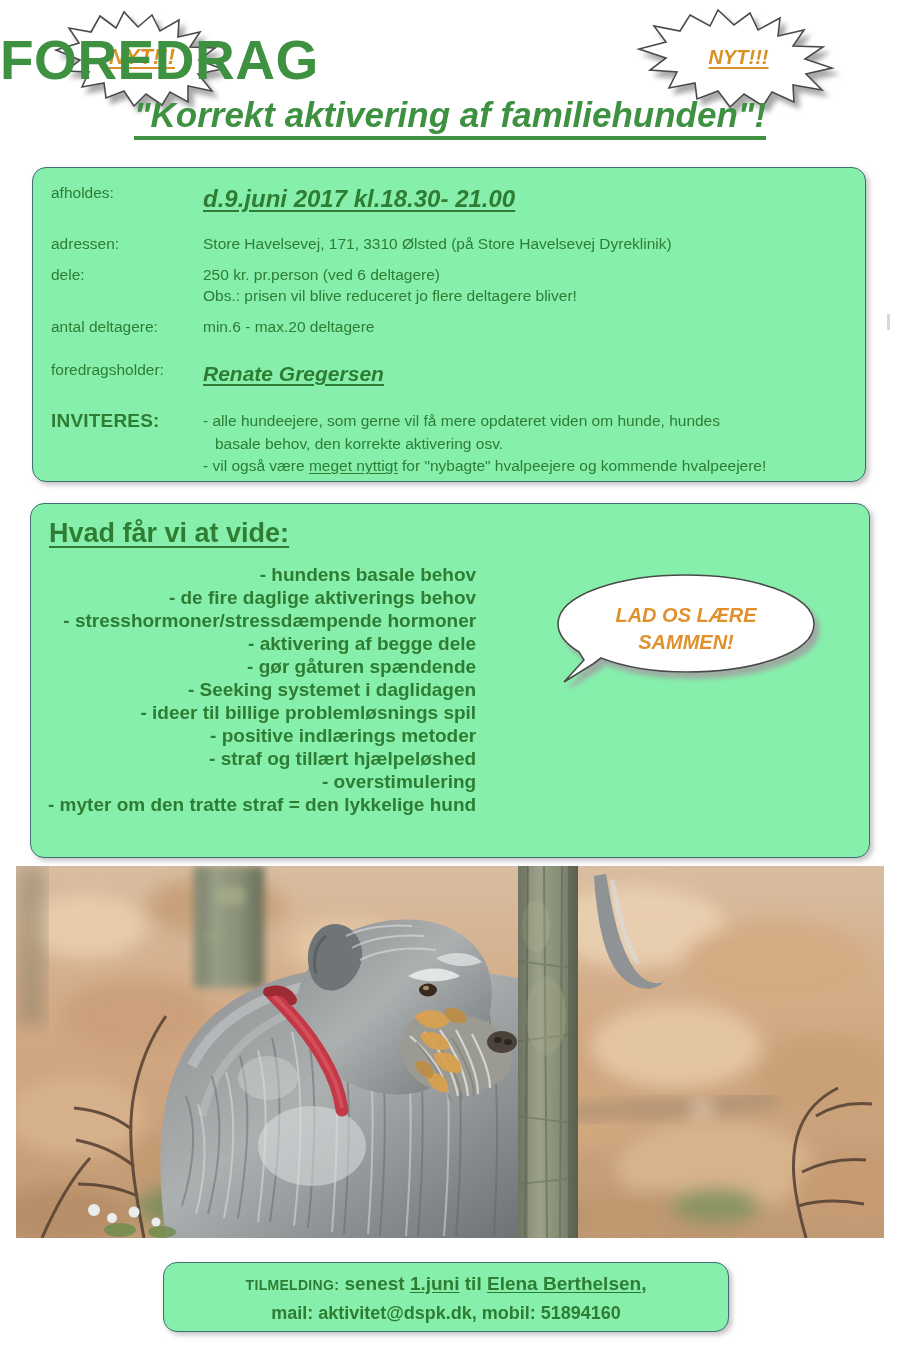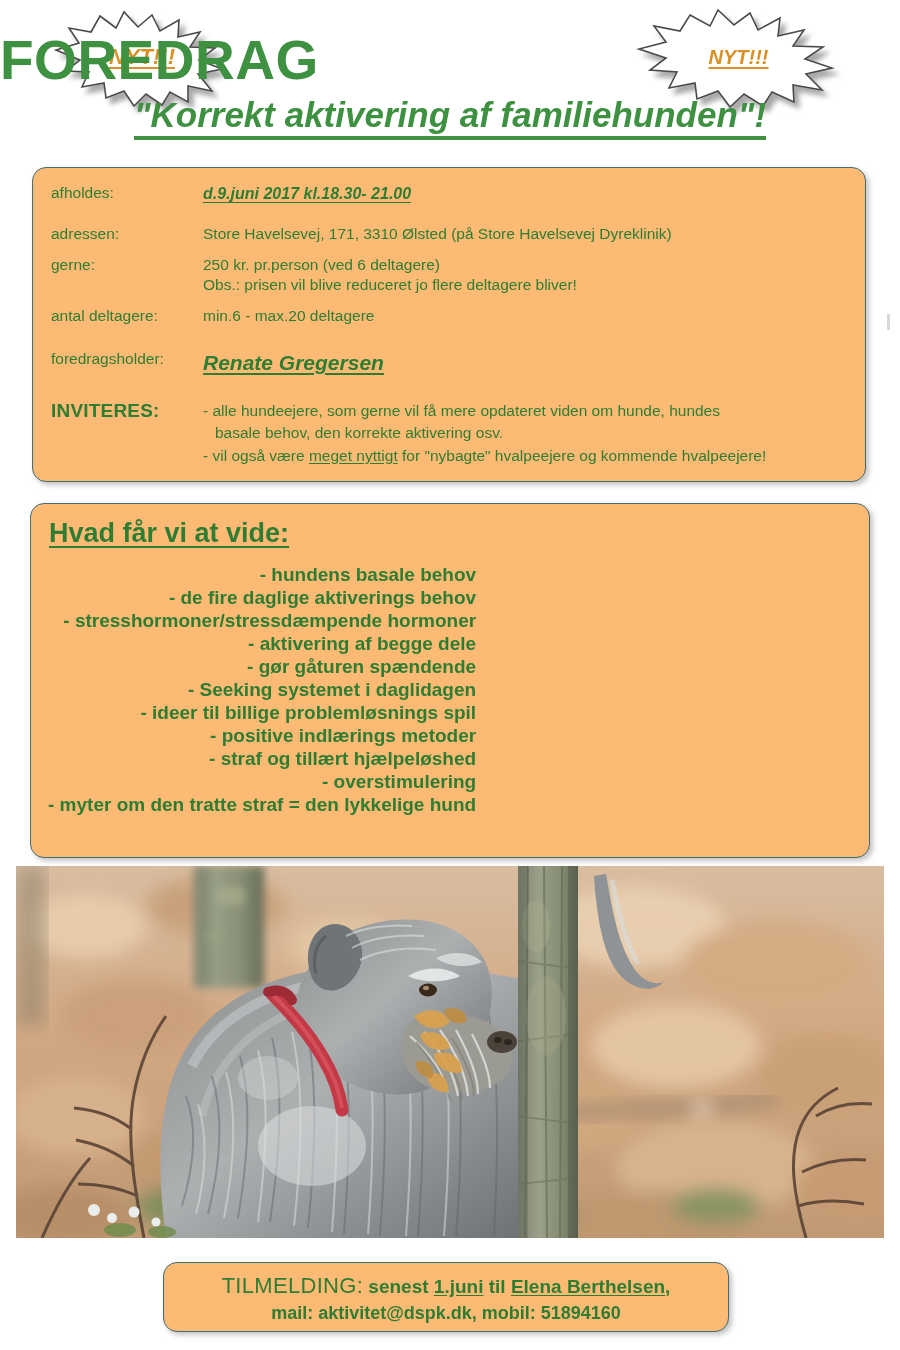--- a/index.html
+++ b/index.html
@@ -71,21 +71,21 @@
     white-space: nowrap;
   }
   .subtitle .uline {
     border-bottom: 4px solid #3d9140;
     padding-bottom: 2px;
   }
 
   
   .rbox {
     position: absolute;
-    background: #fdba74;
+    background: #86efac;
     border: 1.6px solid #3f6e74;
     border-radius: 14px;
     box-shadow: 3px 3px 5px rgba(150,150,150,0.55);
     box-sizing: border-box;
   }
 
   
   #details-box { left: 32px; top: 167px; width: 834px; height: 315px; }
   .detail-rows {
     position: absolute;
@@ -104,21 +104,21 @@
     font-size: 15.5px;
     color: #2e7d32;
     line-height: 1.35;
   }
   .dval {
     font-size: 15.5px;
     color: #2e7d32;
     line-height: 1.35;
   }
   .dval.big-date {
-    font-size: 16px;
+    font-size: 24px;
     font-weight: bold;
     font-style: italic;
     text-decoration: underline;
     text-underline-offset: 3px;
   }
   .dval.speaker {
     font-size: 21px;
     font-weight: bold;
     font-style: italic;
     text-decoration: underline;
@@ -212,21 +212,21 @@
     text-align: center;
     color: #2e7d32;
     white-space: nowrap;
   }
   .footer-line1 {
     position: absolute;
     left: 0; right: 0; top: 10px;
     font-size: 19px;
     font-weight: bold;
   }
-  .footer-line1 .lead { font-size: 22px; font-weight: normal; letter-spacing: 0.3px; }
+  .footer-line1 .lead { font-size: 14px; font-weight: bold; letter-spacing: 0.3px; }
   .footer-line2 {
     position: absolute;
     left: 0; right: 0; top: 40px;
     font-size: 18px;
     font-weight: bold;
   }
   
   .artifact {
     position: absolute;
     left: 887px;
@@ -286,21 +286,21 @@
       <div class="spacer-sm"></div>
 
       <div class="drow">
         <div class="dlabel">adressen:</div>
         <div class="dval">Store Havelsevej, 171, 3310 Ølsted (på Store Havelsevej Dyreklinik)</div>
       </div>
 
       <div class="spacer-xs"></div>
 
       <div class="drow">
-        <div class="dlabel">gerne:</div>
+        <div class="dlabel">dele:</div>
         <div class="dval">
           <span class="l2">250 kr. pr.person (ved 6 deltagere)</span>
           <span class="l2">Obs.: prisen vil blive reduceret jo flere deltagere bliver!</span>
         </div>
       </div>
 
       <div class="spacer-xs"></div>
 
       <div class="drow">
         <div class="dlabel">antal deltagere:</div>
@@ -338,20 +338,34 @@
       <div class="topic-item">- gør gåturen spændende</div>
       <div class="topic-item">- Seeking systemet i daglidagen</div>
       <div class="topic-item">- ideer til billige problemløsnings spil</div>
       <div class="topic-item">- positive indlærings metoder</div>
       <div class="topic-item">- straf og tillært hjælpeløshed</div>
       <div class="topic-item">- overstimulering</div>
       <div class="topic-item">- myter om den tratte straf = den lykkelige hund</div>
     </div>
   </div>
 
+  <div class="bubble-wrap">
+    <svg viewBox="0 0 290 125" preserveAspectRatio="none">
+      <defs>
+        <filter id="bubshadow" x="-25%" y="-25%" width="165%" height="175%">
+          <feDropShadow dx="5" dy="6" stdDeviation="2.5" flood-color="#a0a0a0" flood-opacity="0.85"></feDropShadow>
+        </filter>
+      </defs>
+      <path filter="url(#bubshadow)" fill="#ffffff" stroke="#4a4a4a" stroke-width="1.6" d="M140,3 C205,3 268,22 268,52 C268,82 205,100 140,100 C108,100 78,95 55,86 L47,92 L18,110 L38,88 L33,80 C20,72 12,63 12,52 C12,22 75,3 140,3 Z"></path>
+    </svg>
+    <div class="bubble-text">
+      <div>LAD OS LÆRE</div>
+      <div>SAMMEN!</div>
+    </div>
+  </div>
 
   <div class="photo">
     <svg viewBox="0 0 868 372" preserveAspectRatio="none">
       <defs>
         <filter id="blurbg" x="-10%" y="-10%" width="120%" height="120%">
           <feGaussianBlur stdDeviation="9"></feGaussianBlur>
         </filter>
         <filter id="blursoft" x="-10%" y="-10%" width="120%" height="120%">
           <feGaussianBlur stdDeviation="4"></feGaussianBlur>
         </filter>

